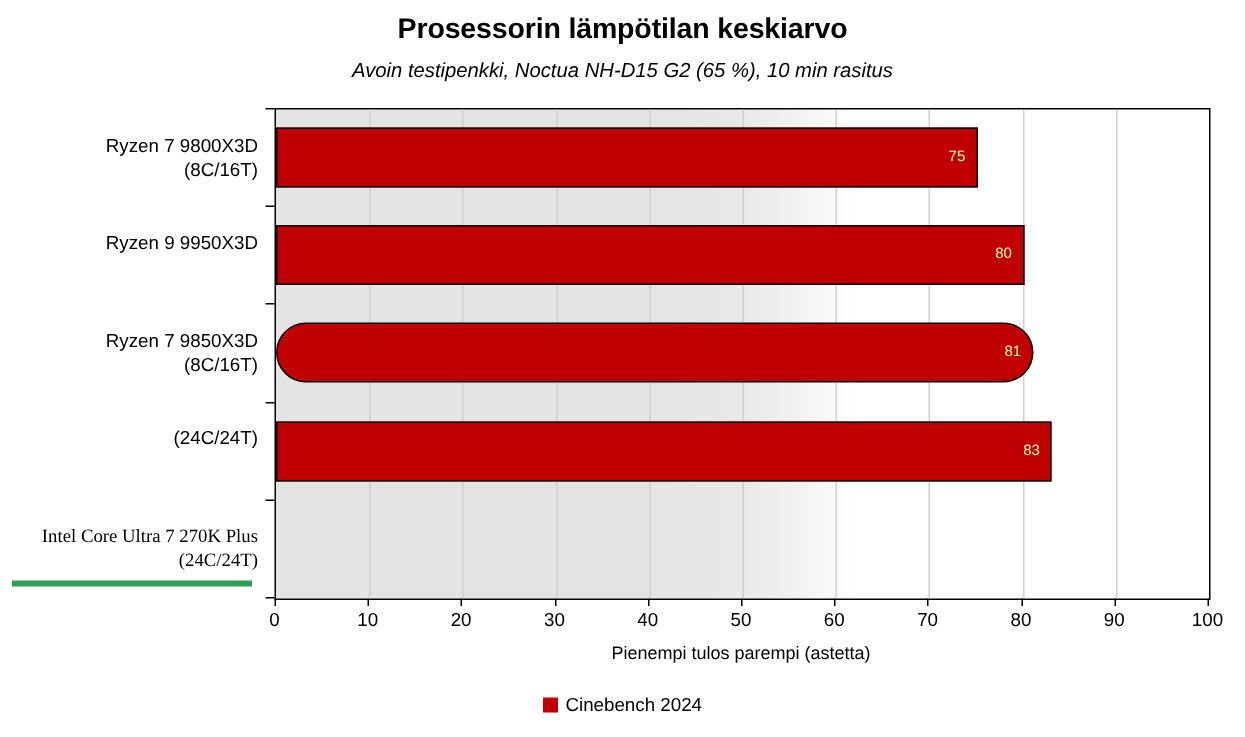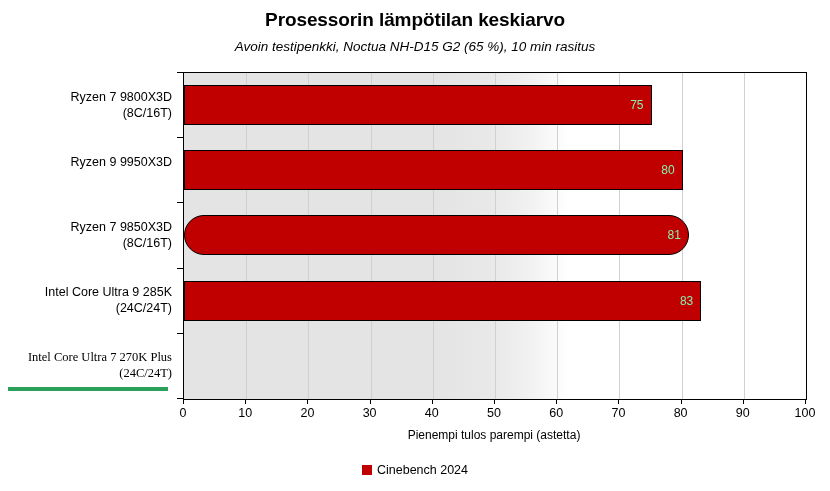--- a/index.html
+++ b/index.html
@@ -96,22 +96,22 @@
     height: 40px;
     background: #c00000;
     border: 1px solid #000000;
     box-sizing: border-box;
   }
   .bar-value {
     position: absolute;
     right: 7px;
     top: 50%;
     transform: translateY(-50%);
-    color: #86efac;
-    font-size: 12px;
+    color: #fef9c3;
+    font-size: 10px;
     line-height: 14px;
     white-space: nowrap;
   }
   .ycat-block {
     position: absolute;
     left: 4px;
     width: 168px;
     text-align: right;
     font-size: 12.5px;
     line-height: 16px;
@@ -190,21 +190,21 @@
 <div id="chart-root">
 
   <div class="chart-title">Prosessorin lämpötilan keskiarvo</div>
 
   <div class="chart-subtitle">Avoin testipenkki, Noctua NH-D15 G2 (65 %), 10 min rasitus</div>
 
   <div id="ycat-layer">
       <div class="ycat-block" style="top: 88.6px;"><span class="ycat-line1">Ryzen 7 9800X3D</span><span class="ycat-line2">(8C/16T)</span></div>
       <div class="ycat-block" style="top: 153.8px;"><span class="ycat-line1">Ryzen 9 9950X3D</span></div>
       <div class="ycat-block" style="top: 219px;"><span class="ycat-line1">Ryzen 7 9850X3D</span><span class="ycat-line2">(8C/16T)</span></div>
-      <div class="ycat-block" style="top: 284.2px;"><span class="ycat-line1">Intel Core Ultra 9 285K</span><span class="ycat-line2">(24C/24T)</span></div>
+      <div class="ycat-block" style="top: 284.2px;"><span class="ycat-line2">(24C/24T)</span></div>
       <div class="ycat-block" style="top: 349.4px; font-family: Liberation Serif, serif;"><span class="ycat-line1">Intel Core Ultra 7 270K Plus</span><span class="ycat-line2">(24C/24T)</span></div>
     </div>
 
   <div id="ytick-layer">
       <div class="ytick" style="top: 72px;"></div>
       <div class="ytick" style="top: 137.2px;"></div>
       <div class="ytick" style="top: 202.4px;"></div>
       <div class="ytick" style="top: 267.6px;"></div>
       <div class="ytick" style="top: 332.8px;"></div>
       <div class="ytick" style="top: 398px;"></div>

